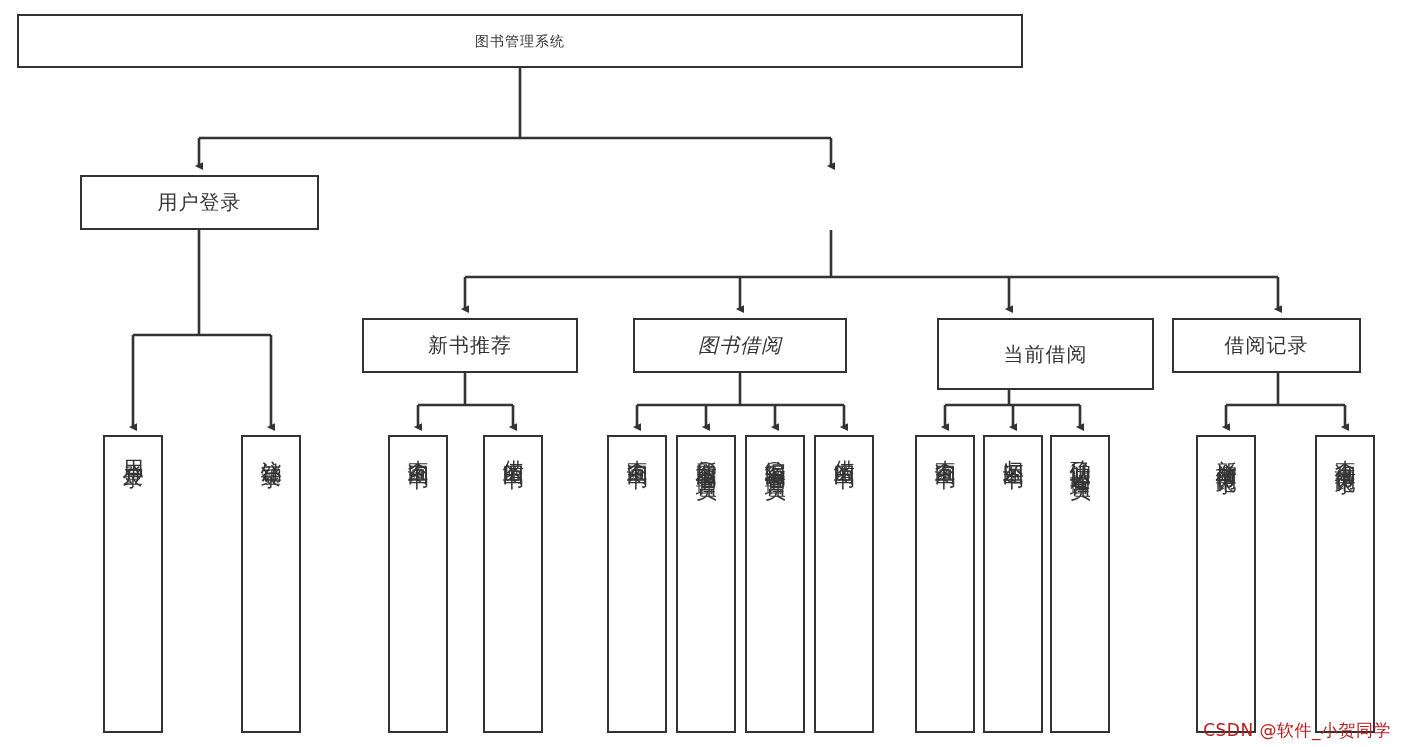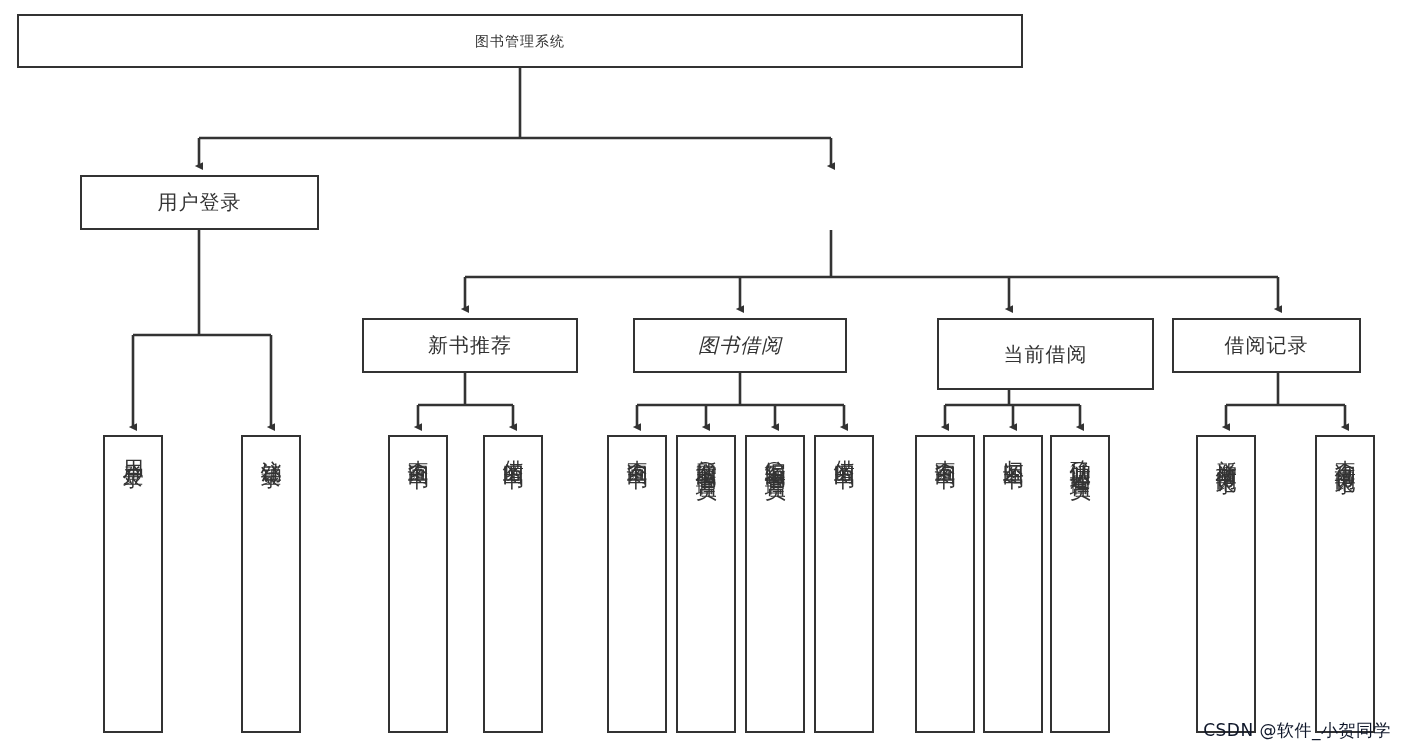--- a/index.html
+++ b/index.html
@@ -65,21 +65,21 @@
     line-height: 1.08;
     letter-spacing: 3px;
     white-space: nowrap;
     display: block;
   }
   .watermark {
     position: absolute;
     right: 14px;
     bottom: 5px;
     font-size: 17px;
-    color: #0f172a;
+    color: #b91c1c;
     white-space: nowrap;
     letter-spacing: 0.5px;
   }
 </style>
 </head>
 <body>
 
 <div id="diagram-root">
 
   <svg class="wires" viewBox="0 0 1405 747" xmlns="http://www.w3.org/2000/svg">

